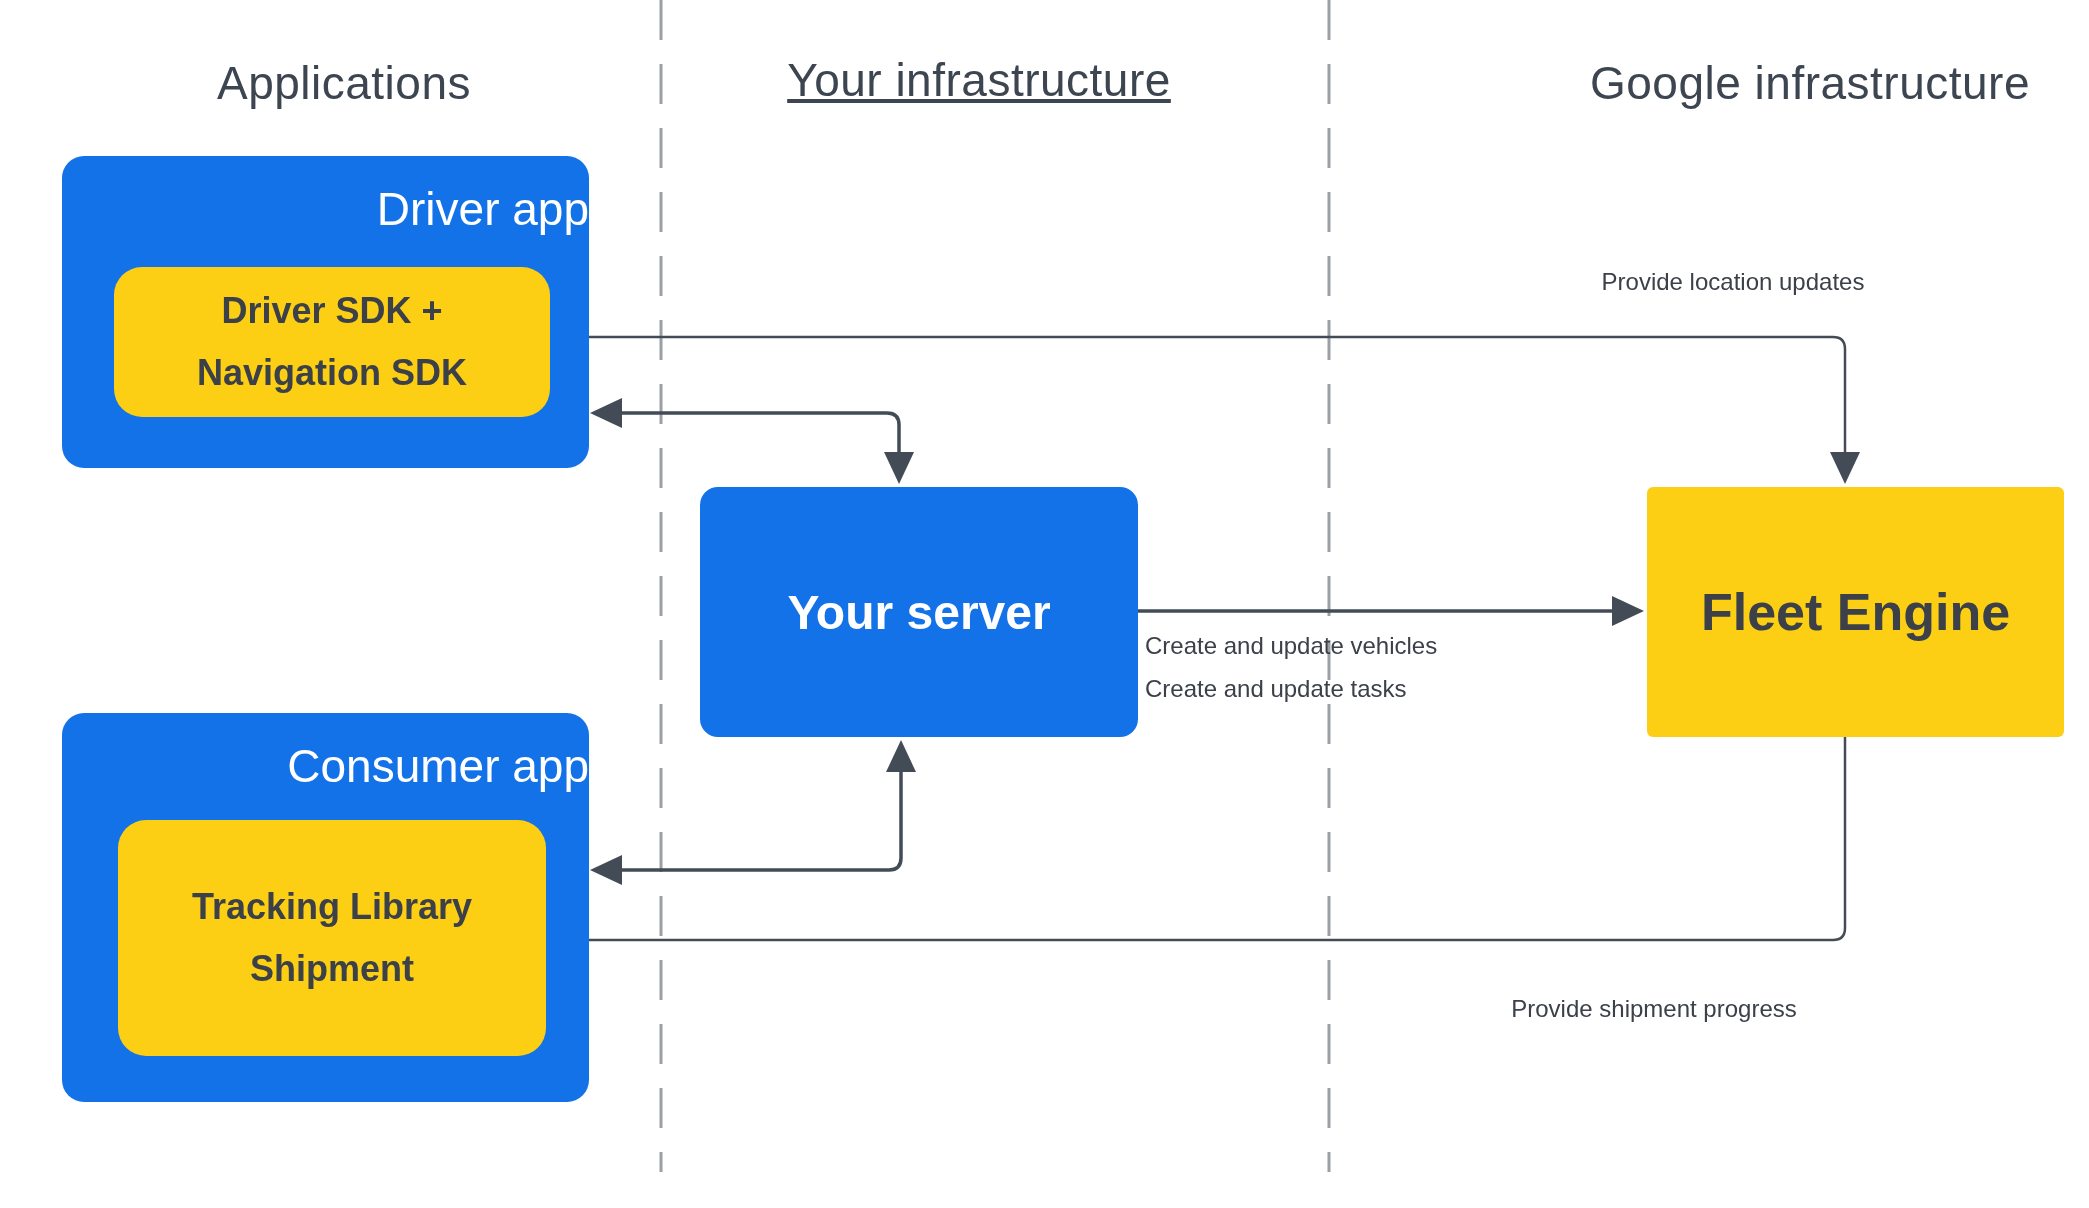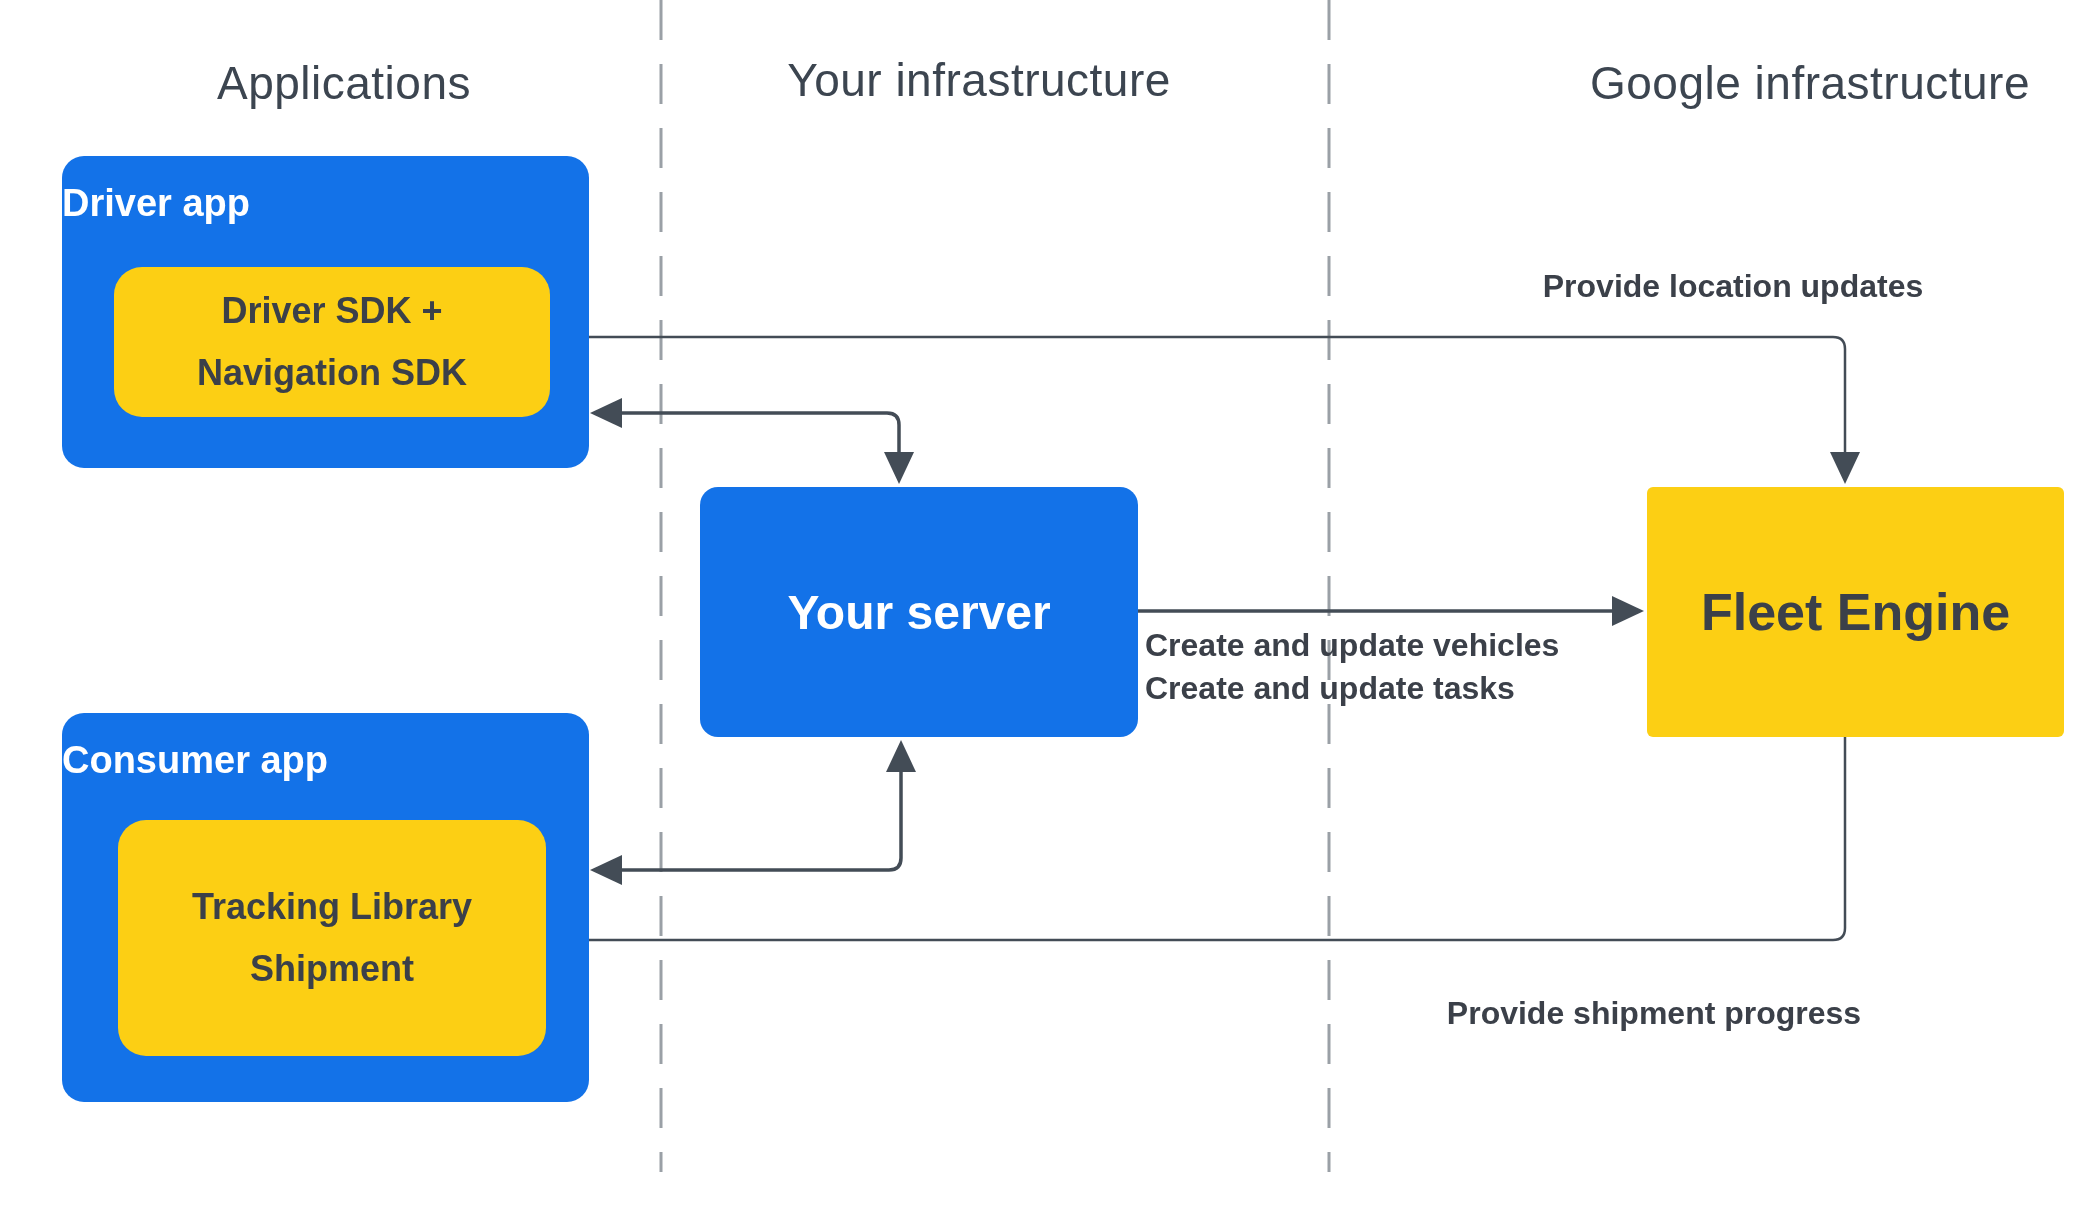--- a/index.html
+++ b/index.html
@@ -37,24 +37,24 @@
 
   .node{
     position:absolute;
     border-radius:22px;
   }
   .node.blue{background:var(--blue);}
   .node.yellow{background:var(--yellow);border-radius:6px;}
 
   .node-title{
     width:100%;
-    text-align:left;
-    font-weight:700;
+    text-align:right;
+    font-weight:400;
     color:var(--white-text);
-    font-size:38px;
+    font-size:46px;
   }
   .app-title{padding-top:26px;}
 
   .inner-box{
     position:absolute;
     background:var(--yellow);
     border-radius:28px;
     display:flex;
     flex-direction:column;
     justify-content:center;
@@ -73,22 +73,22 @@
   .center-box{
     display:flex;
     align-items:center;
     justify-content:center;
   }
   .server-title{font-size:48px;font-weight:700;color:var(--white-text);}
   .engine-title{font-size:52px;font-weight:700;color:var(--ink);}
 
   .edge-label{
     position:absolute;
-    font-weight:700;
-    font-size:32px;
+    font-weight:400;
+    font-size:24px;
     color:var(--ink);
     white-space:nowrap;
   }
   .edge-label.centered{text-align:center;transform:translateX(-50%);}
   .edge-label.stacked{line-height:43px;}
 </style>
 </head>
 <body>
 
 <div class="canvas">
@@ -111,21 +111,21 @@
 
     <path d="M 580 337 H 1833 Q 1845 337 1845 349 V 452" fill="none" stroke="var(--line)" stroke-width="2.5"></path>
     <polygon points="552,337 584,322 584,352" fill="var(--line)"></polygon>
     <polygon points="1845,484 1830,452 1860,452" fill="var(--line)"></polygon>
 
     <path d="M 1845 737 V 928 Q 1845 940 1833 940 H 580" fill="none" stroke="var(--line)" stroke-width="2.5"></path>
     <polygon points="550,940 582,925 582,955" fill="var(--line)"></polygon>
   </svg>
 
   <div class="col-header" style="left:0px;top:56px;">Applications</div>
-  <div class="col-header" style="left:635px;top:53px;">Your infrastructure</div>
+  <div class="col-header" style="left:635px;top:53px;text-decoration:underline;">Your infrastructure</div>
   <div class="col-header" style="left:1466px;top:56px;">Google infrastructure</div>
 
   <div class="node blue" style="left:62px;top:156px;width:527px;height:312px;">
     <div class="node-title app-title">Driver app</div>
   </div>
   <div class="inner-box" style="left:114px;top:267px;width:436px;height:150px;">
     <span class="inner-line">Driver SDK +</span>
     <span class="inner-line">Navigation SDK</span>
   </div>
 

